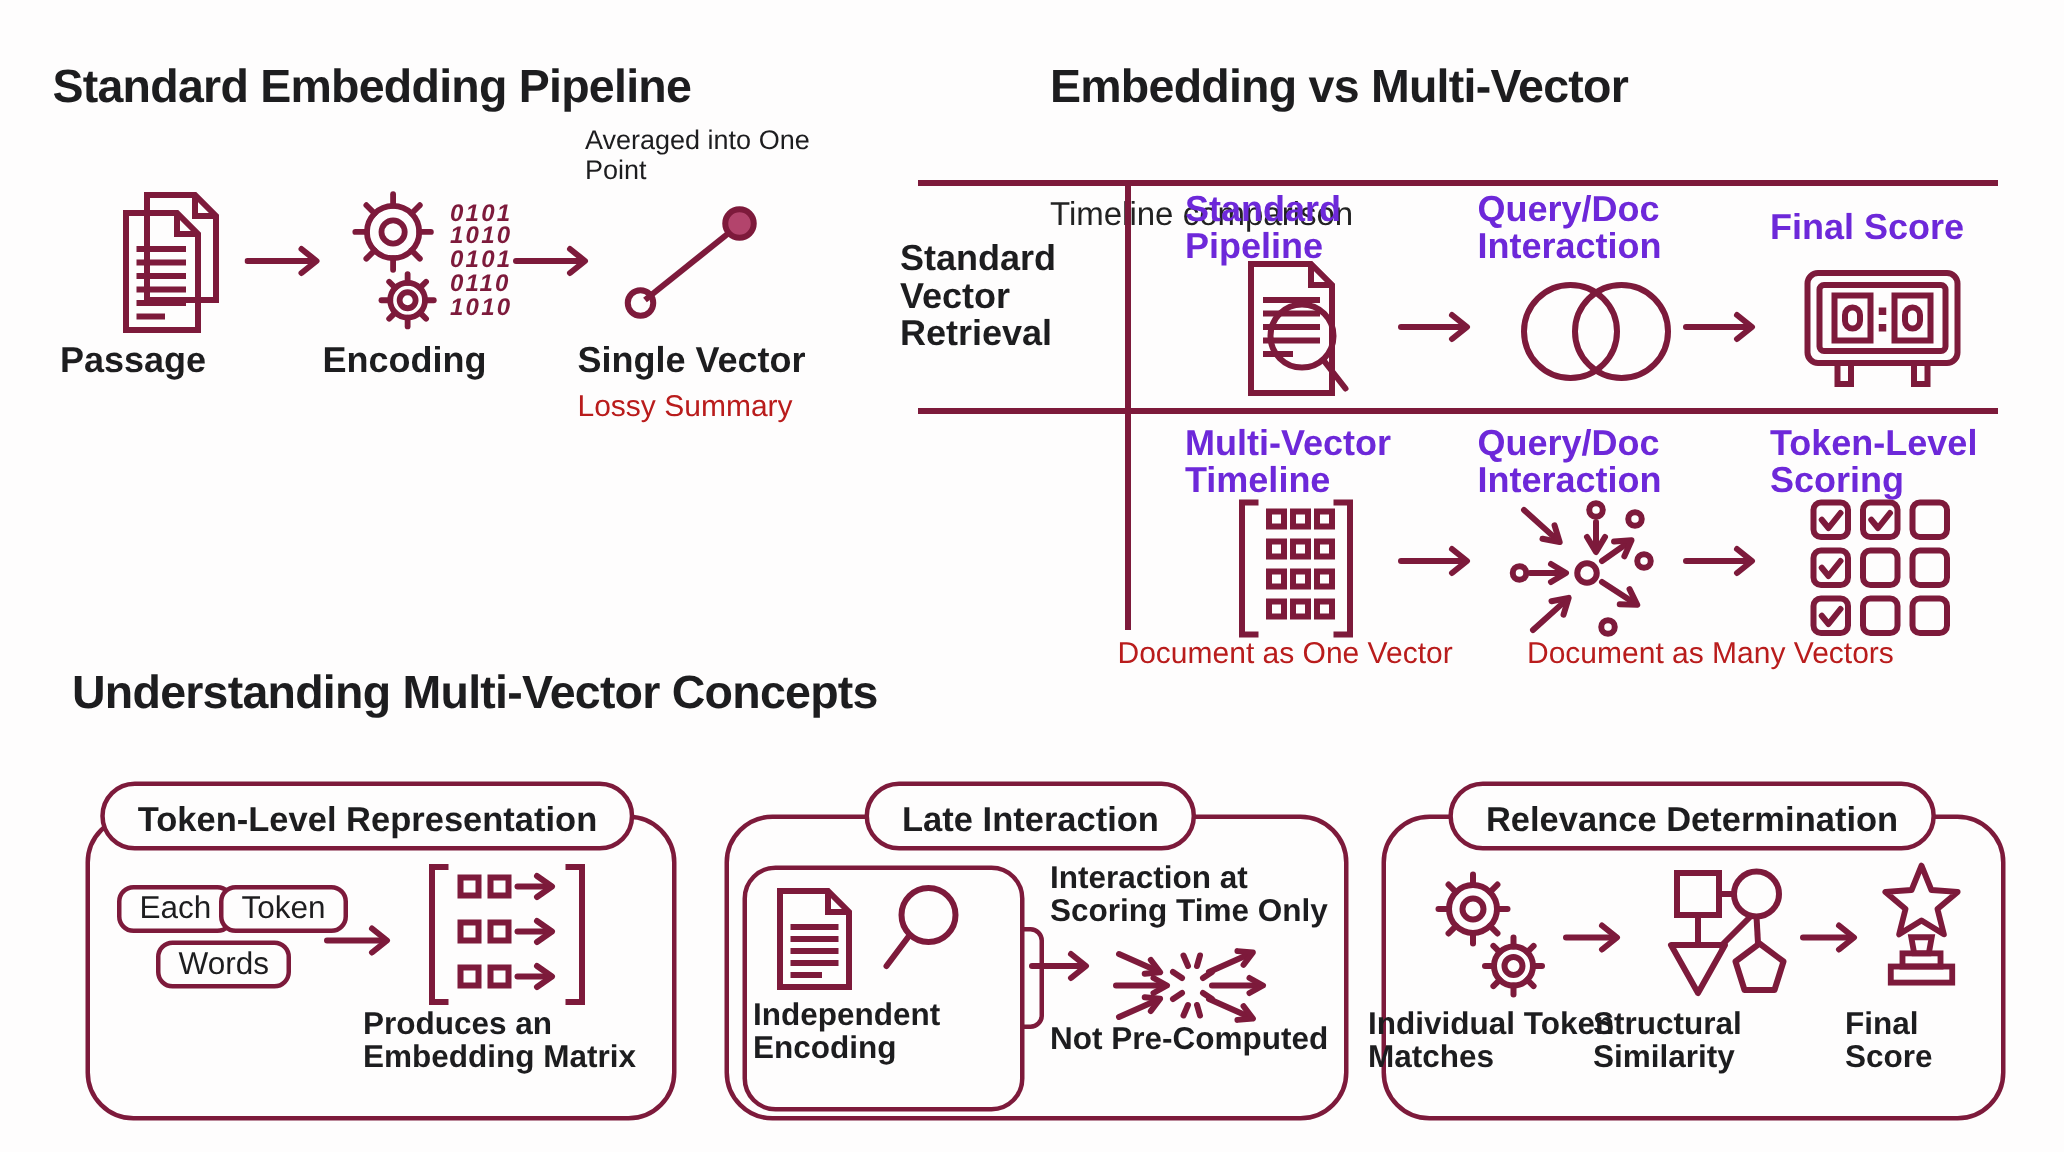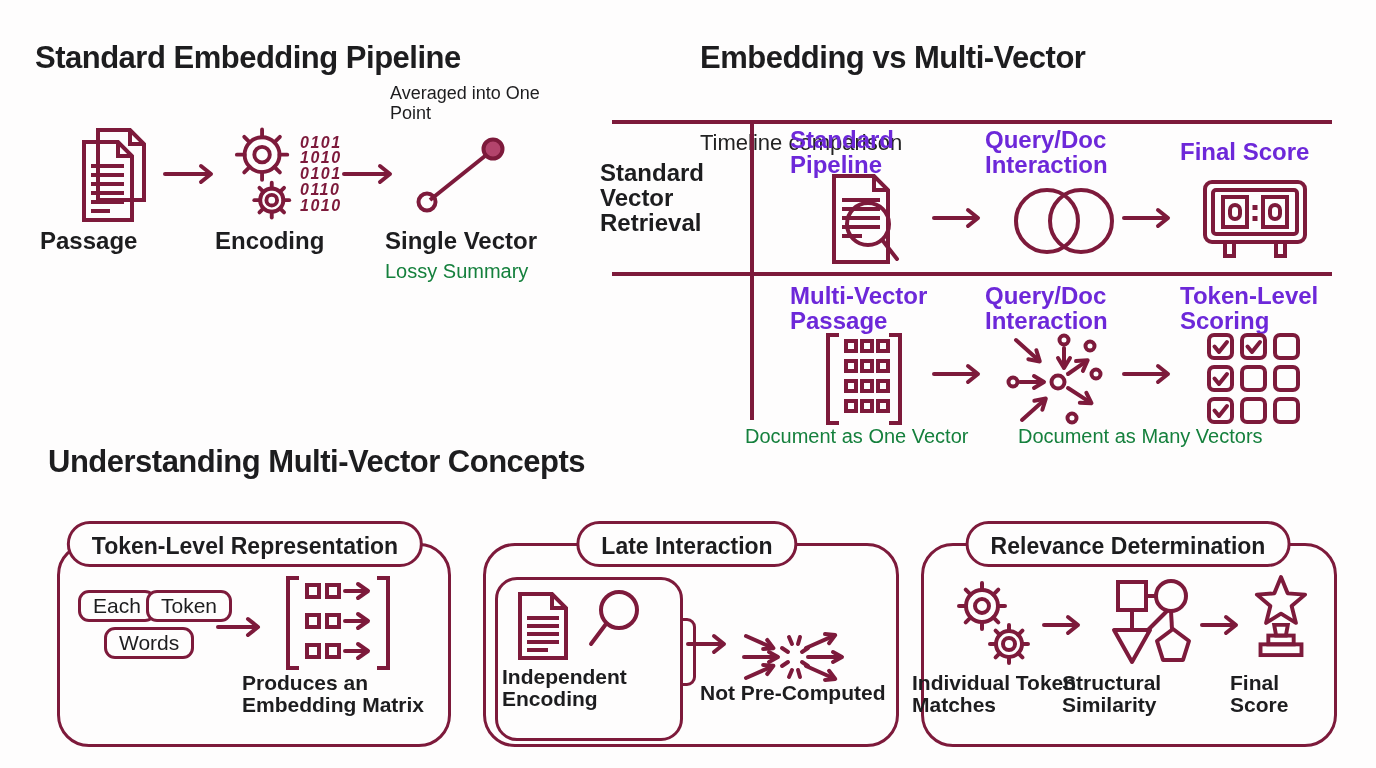--- a/index.html
+++ b/index.html
@@ -7,21 +7,21 @@
     position:relative;width:1376px;height:768px;background:#fefdfd;
     font-family:"Liberation Sans","DejaVu Sans",sans-serif;overflow:hidden;
     color:#1d1d1f;
   }
   .abs{position:absolute;}
   .center{text-align:left;}
   .big-title{font-size:31px;font-weight:bold;letter-spacing:-0.5px;color:#1d1d1f;}
   .sub{font-size:22px;color:#222;margin-top:48px;}
   .lbl{font-size:24px;font-weight:bold;line-height:1.05;color:#1d1d1f;}
   .hdr{font-size:24px;font-weight:bold;line-height:1.04;color:#6d28d9;}
-  .cap{font-size:20px;color:#15803d;line-height:1.1;}
+  .cap{font-size:20px;color:#b91c1c;line-height:1.1;}
   .cap-b{font-size:21px;font-weight:bold;line-height:1.06;color:#1d1d1f;}
   .note-b{font-size:18px;font-weight:normal;line-height:1.1;color:#1d1d1f;}
   .line{background:#7d1a3b;}
   .card{border:3.5px solid #7d1a3b;border-radius:32px;background:transparent;}
   .pill{
     border:3.5px solid #7d1a3b;border-radius:26px;background:#fefdfd;
     height:46px;line-height:44px;font-size:23px;font-weight:bold;color:#1d1d1f;
     text-align:center;padding:0 22px;box-sizing:border-box;white-space:nowrap;
   }
   .chip{
@@ -188,21 +188,21 @@
       <rect class="st" x="62" y="19" width="24" height="30" stroke-width="4"></rect>
       <rect class="st" x="69" y="27" width="10" height="14" rx="5" stroke-width="3"></rect>
       <rect x="51.5" y="27" width="5" height="5" fill="#7d1a3b"></rect>
       <rect x="51.5" y="38" width="5" height="5" fill="#7d1a3b"></rect>
       <rect class="st" x="24" y="64" width="9" height="14" stroke-width="4"></rect>
       <rect class="st" x="75" y="64" width="9" height="14" stroke-width="4"></rect>
     </svg>
   </div>
 
 
-  <div class="abs hdr center" style="left:790px;top:284px;width:145px;">Multi-Vector Passage</div>
+  <div class="abs hdr center" style="left:790px;top:284px;width:145px;">Multi-Vector Timeline</div>
   <div class="abs" style="left:822px;top:330px;">
     <svg width="84" height="98" viewBox="0 0 84 98">
       <path class="st" stroke-width="5" d="M17 5 H6 V93 H17"></path>
       <path class="st" stroke-width="5" d="M67 5 H78 V93 H67"></path>
       <g class="st" stroke-width="3.5">
         <rect x="24" y="11" width="10" height="10"></rect>
           <rect x="40" y="11" width="10" height="10"></rect>
           <rect x="56" y="11" width="10" height="10"></rect>
         <rect x="24" y="31" width="10" height="10"></rect>
           <rect x="40" y="31" width="10" height="10"></rect>
@@ -371,20 +371,21 @@
 
   <div class="abs" style="left:686px;top:632px;">
     <svg width="48" height="24" viewBox="0 0 48 24">
         <g class="st" stroke-linecap="round" stroke-linejoin="round">
           <path d="M2 12 H36"></path>
           <path d="M28 4 L38 12 L28 20"></path>
         </g>
       </svg>
   </div>
 
+  <div class="abs cap-b center" style="left:700px;top:575px;width:192px;">Interaction at Scoring Time Only</div>
 
   <div class="abs" style="left:742px;top:626px;">
     <svg width="108" height="62" viewBox="0 0 108 62">
       <g class="st" stroke-width="3.6" stroke-linecap="round" stroke-linejoin="round">
         <g transform="translate(4,10) rotate(24)">
             <path d="M0 0 H28"></path>
             <path d="M21 -5 L30 0 L21 5"></path>
           </g>
         <g transform="translate(2,31)">
             <path d="M0 0 H32"></path>

